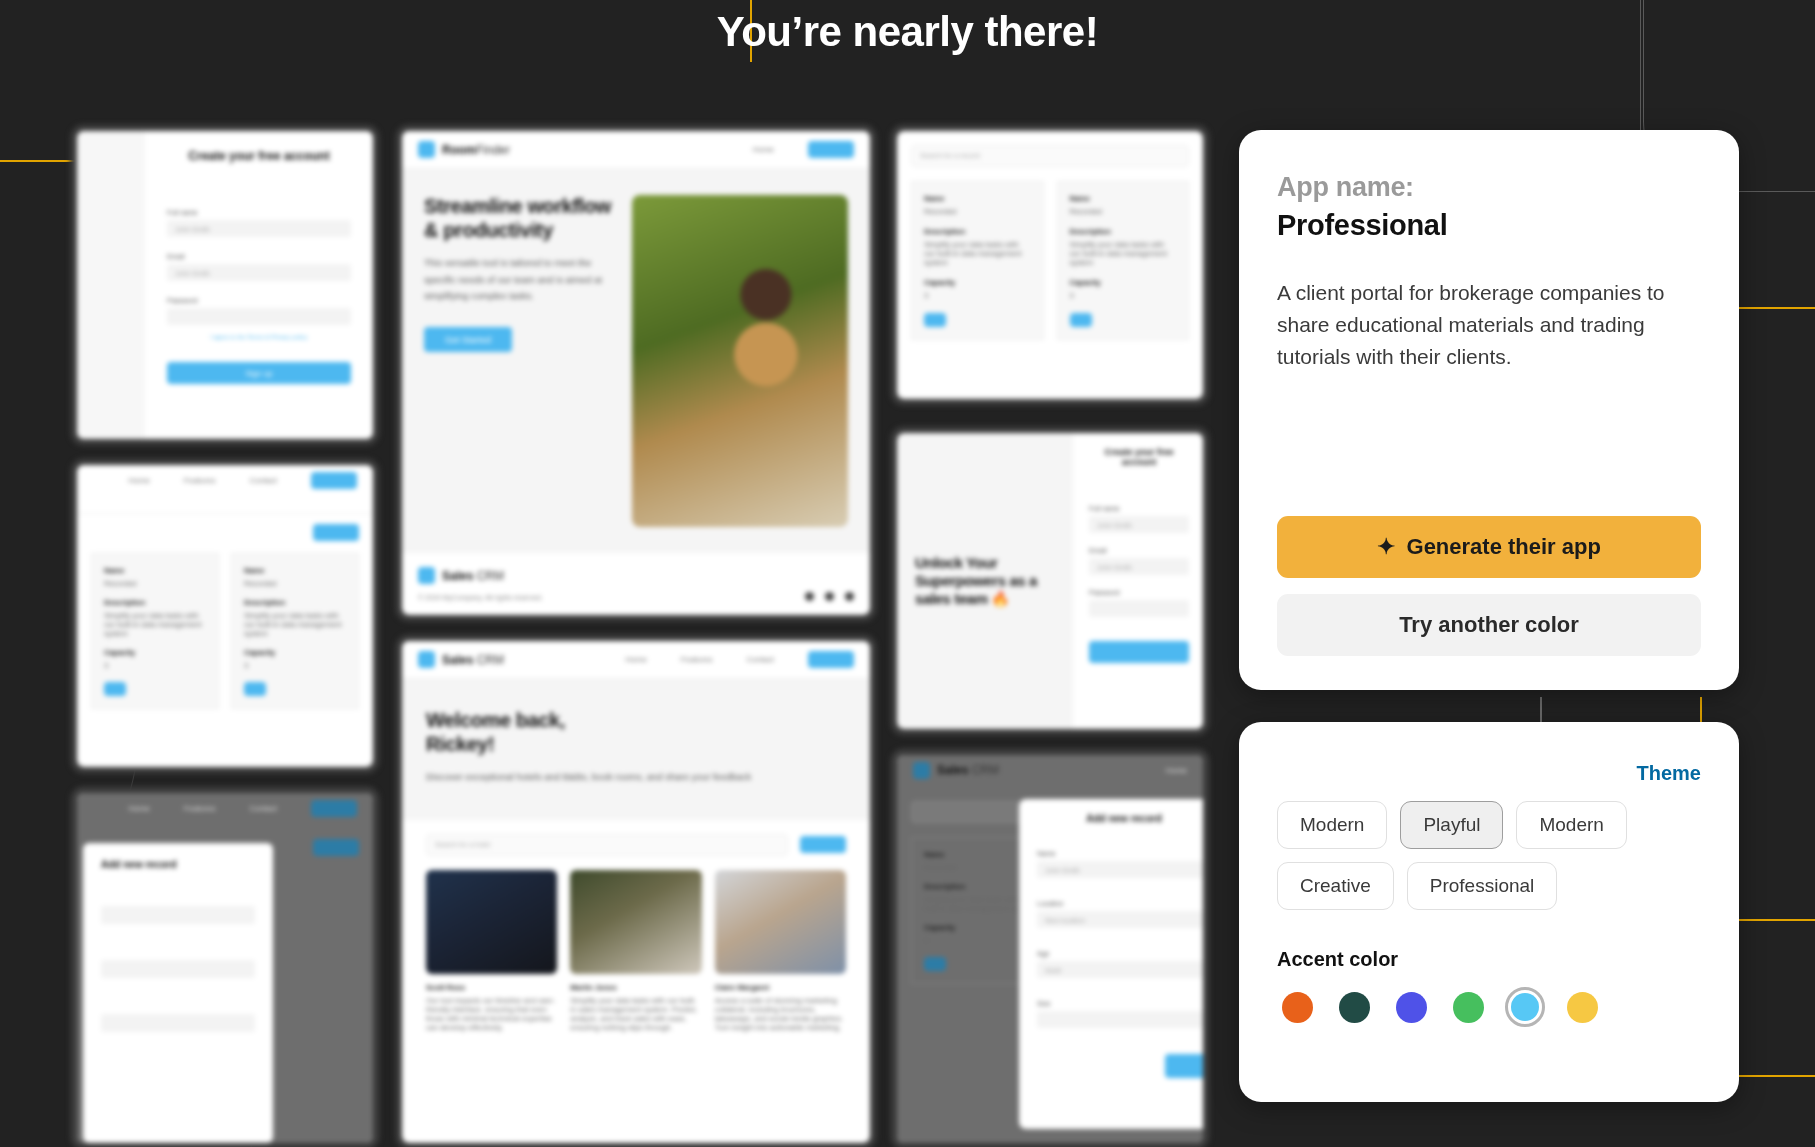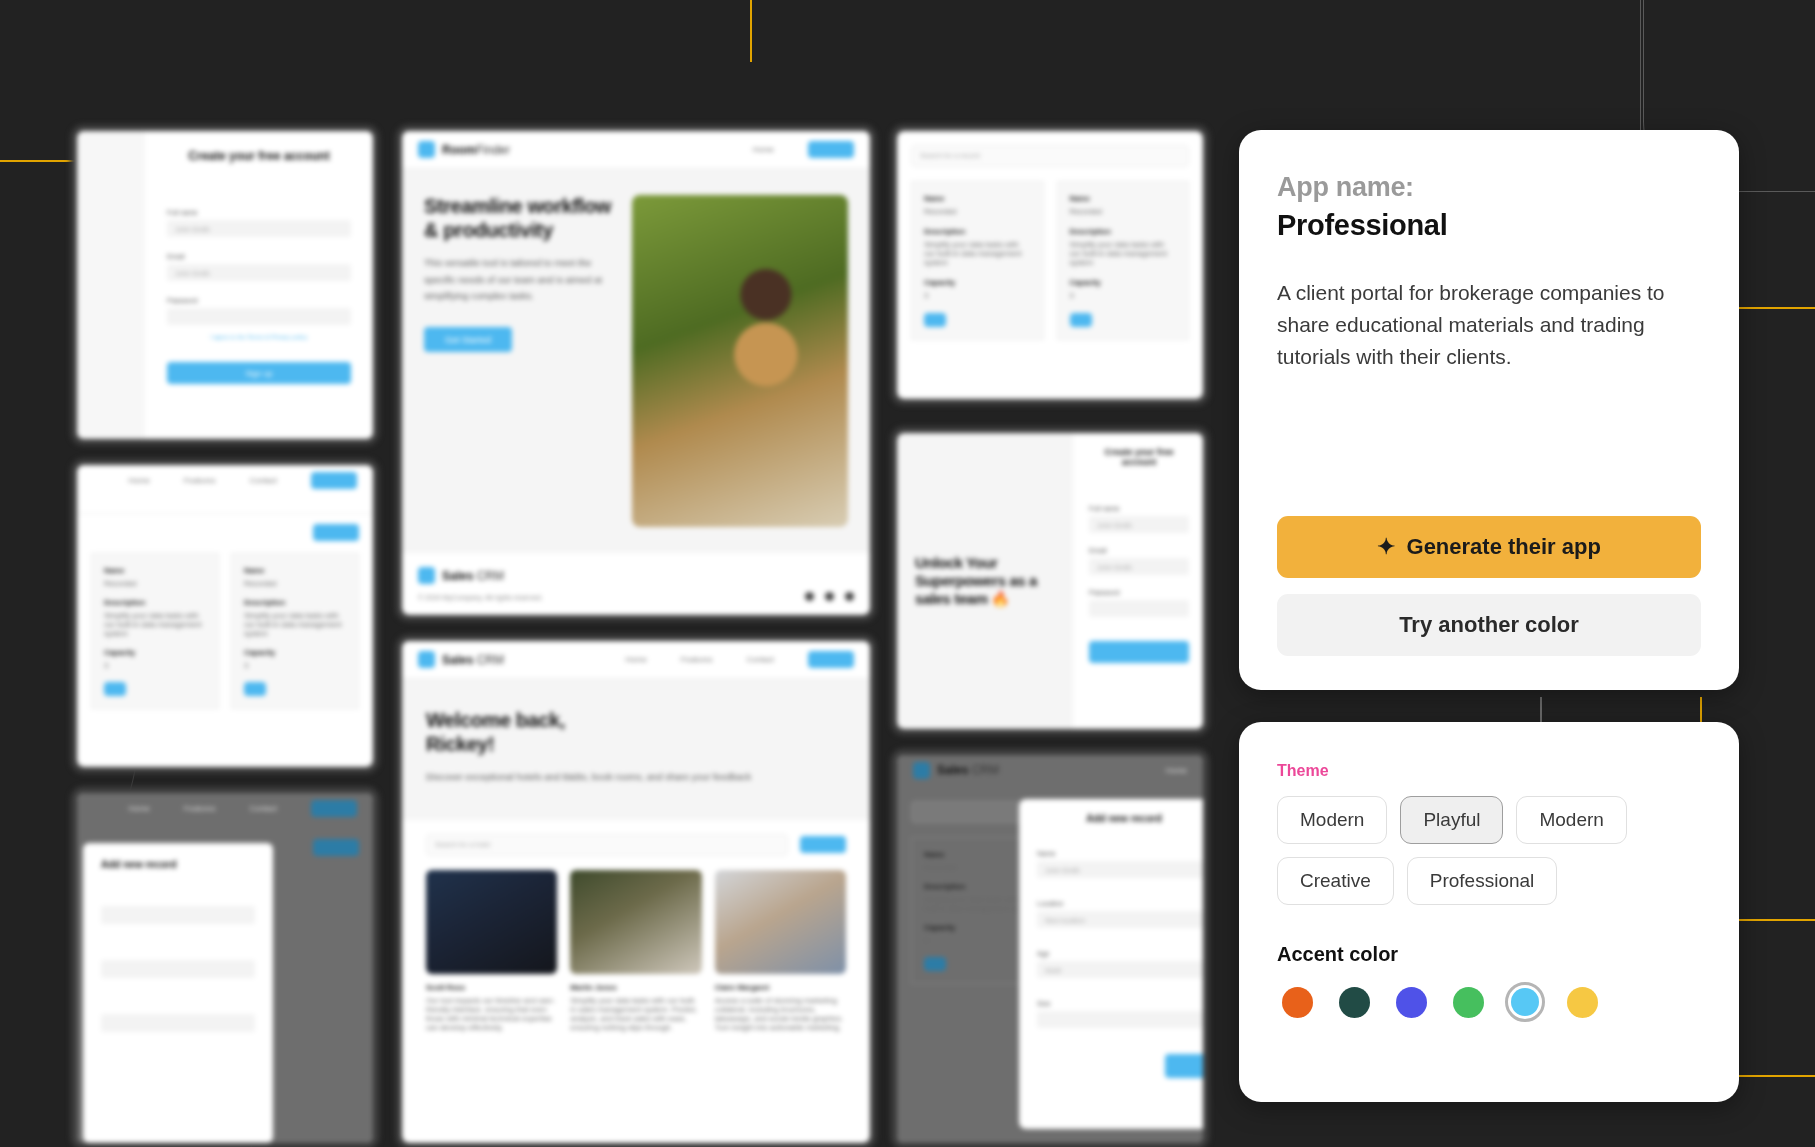--- a/index.html
+++ b/index.html
@@ -85,21 +85,21 @@
   }
   .btn-secondary {
     width: 100%; height: 62px; border: none; border-radius: 11px;
     background: #f2f2f2; color: #2a2a2a;
     font-size: 22px; font-weight: bold; font-family: "Liberation Sans", sans-serif;
     margin-top: 16px; cursor: pointer;
   }
   .spark { font-size: 22px; line-height: 1; }
 
   #options-panel { left: 1239px; top: 722px; width: 500px; height: 380px; padding: 40px 38px; }
-  .section-title { font-size: 16px; font-weight: bold; color: #ec4899; }
+  .section-title { font-size: 20px; font-weight: bold; color: #0369a1; text-align: right; }
   .chips { display:flex; flex-wrap: wrap; gap: 13px; margin-top: 16px; }
   .chip {
     height: 48px; padding: 0 22px; border-radius: 11px;
     background: #ffffff; border: 1px solid #e0e0e0;
     font-size: 19px; color: #3a3a3a; font-family: "Liberation Sans", sans-serif;
     display:flex; align-items:center; cursor:pointer;
   }
   .chip.selected { background: #efefef; border: 1px solid #9e9e9e; }
   .accent-title { font-size: 20px; font-weight: bold; color:#111; margin-top: 38px; }
   .swatches { display:flex; gap: 17px; margin-top: 16px; align-items:center; }
@@ -121,20 +121,21 @@
   <div class="deco hline-yellow" style="left:1739px; top:1075px; width:76px;"></div>
   <div class="deco vline-yellow" style="left:1700px; top:697px; height:35px;"></div>
 
   <div class="deco curve" style="left:1640px; top:-230px; width:430px; height:430px; border-radius:70px; border-left-width:1.5px; border-top:none; border-right:none; border-bottom:none;"></div>
   <div class="deco curve" style="left:1643px; top:-232px; width:424px; height:424px; border-radius:70px; border-bottom-left-radius:70px; border:1.5px solid #5a5a5a; border-top:none; border-right:none;"></div>
   <div class="deco" style="left:1090px; top:-140px; width:240px; height:240px; border:1.5px solid #4a4a4a; border-radius:50%; border-color:#4a4a4a transparent transparent transparent; transform:rotate(35deg);"></div>
   <div class="deco" style="left:250px; top:1060px; width:200px; height:200px; border:1.5px solid #4a4a4a; border-radius:50%; border-color:transparent transparent transparent #4a4a4a; transform:rotate(-20deg);"></div>
   <div class="deco" style="left:-40px; top:560px; width:180px; height:320px; border:1.5px solid #3c3c3c; border-radius:50%; border-color:transparent #3c3c3c transparent transparent;"></div>
   <div class="deco curve" style="left:1540px; top:697px; width:1.5px; height:34px; background:#6a6a6a; border:none;"></div>
 
+  <h1 class="headline">You’re nearly there!</h1>
 
   <div class="collage">
 
     <div class="mock" style="left:70px; top:-4px; width:310px; height:322px;">
       <div style="display:flex;height:100%;background:#f7f7f7;">
         <div style="width:68px;background:#f7f7f7;"></div>
         <div style="flex:1;background:#fff;padding:18px 22px;">
           <div style="text-align:center;font-size:12px;font-weight:bold;color:#111;">Create your free account</div>
           <div style="margin-top:46px;">
             <div class="formlbl">Full name</div>

